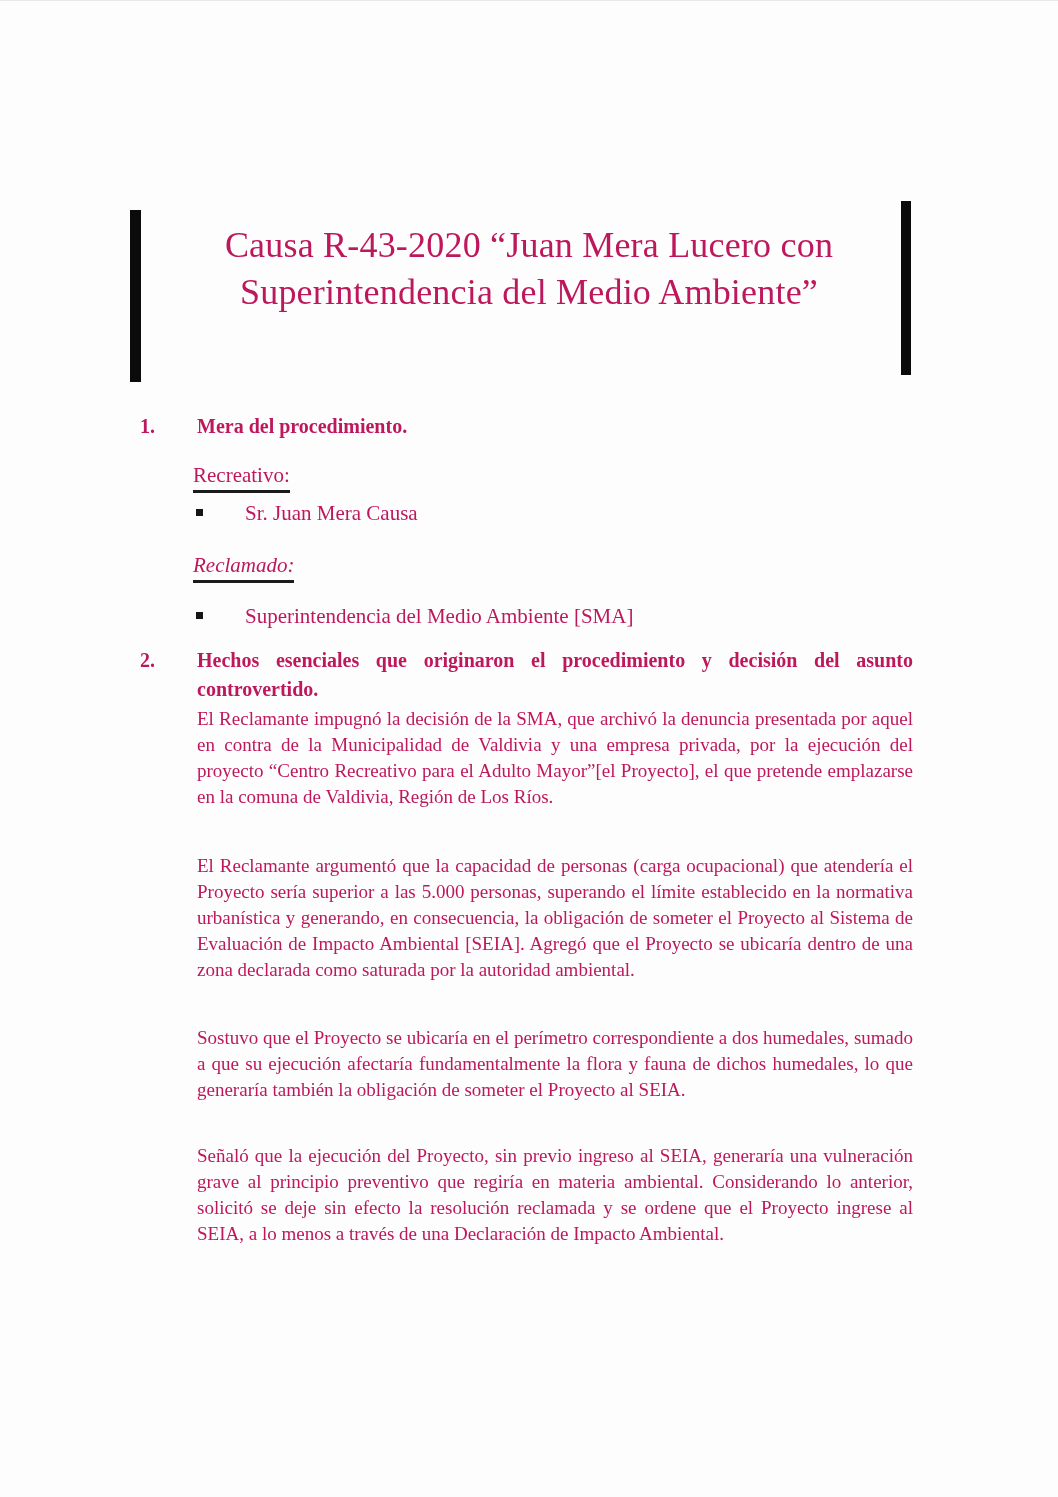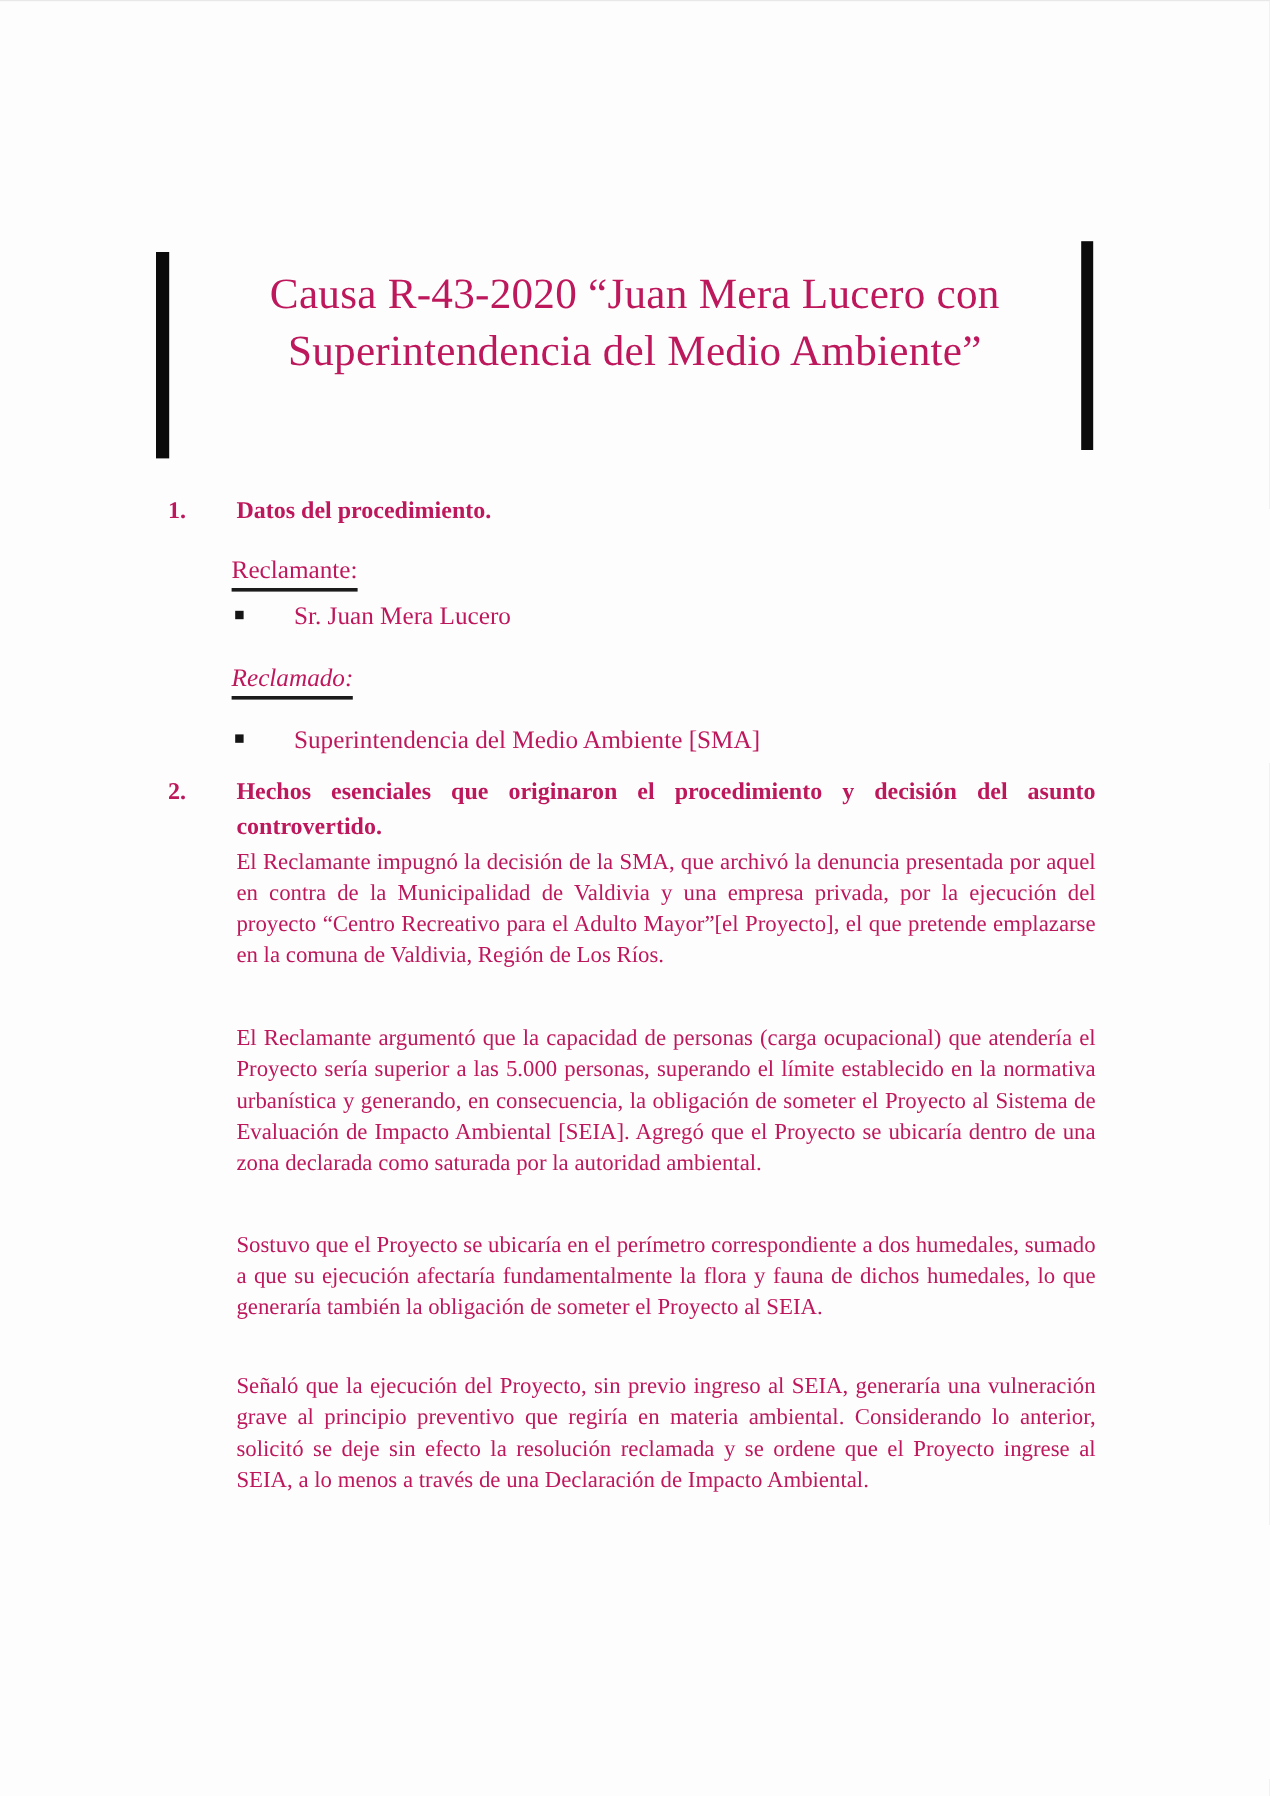--- a/index.html
+++ b/index.html
@@ -82,30 +82,30 @@
 <div class="page">
 
   <div class="title-block">
     <div class="bar bar-left"></div>
     <div class="bar bar-right"></div>
     <h1 class="doc-title">Causa R-43-2020 “Juan Mera Lucero con Superintendencia del Medio Ambiente”</h1>
   </div>
 
   <div class="abs col sec-head" style="top: 411px;">
     <span class="sec-num">1.</span>
-    <span>Datos del procedimiento.</span>
+    <span>Mera del procedimiento.</span>
   </div>
 
   <div class="abs party-label" style="top: 461px;">
-    <span class="u">Reclamante:</span>
+    <span class="u">Recreativo:</span>
   </div>
 
   <div class="abs bullet-item" style="top: 499px;">
     <span class="bullet-square"></span>
-    <span class="bullet-text">Sr. Juan Mera Lucero</span>
+    <span class="bullet-text">Sr. Juan Mera Causa</span>
   </div>
 
   <div class="abs party-label" style="top: 551px; font-style: italic;">
     <span class="u">Reclamado:</span>
   </div>
 
   <div class="abs bullet-item" style="top: 602px;">
     <span class="bullet-square"></span>
     <span class="bullet-text">Superintendencia del Medio Ambiente [SMA]</span>
   </div>

